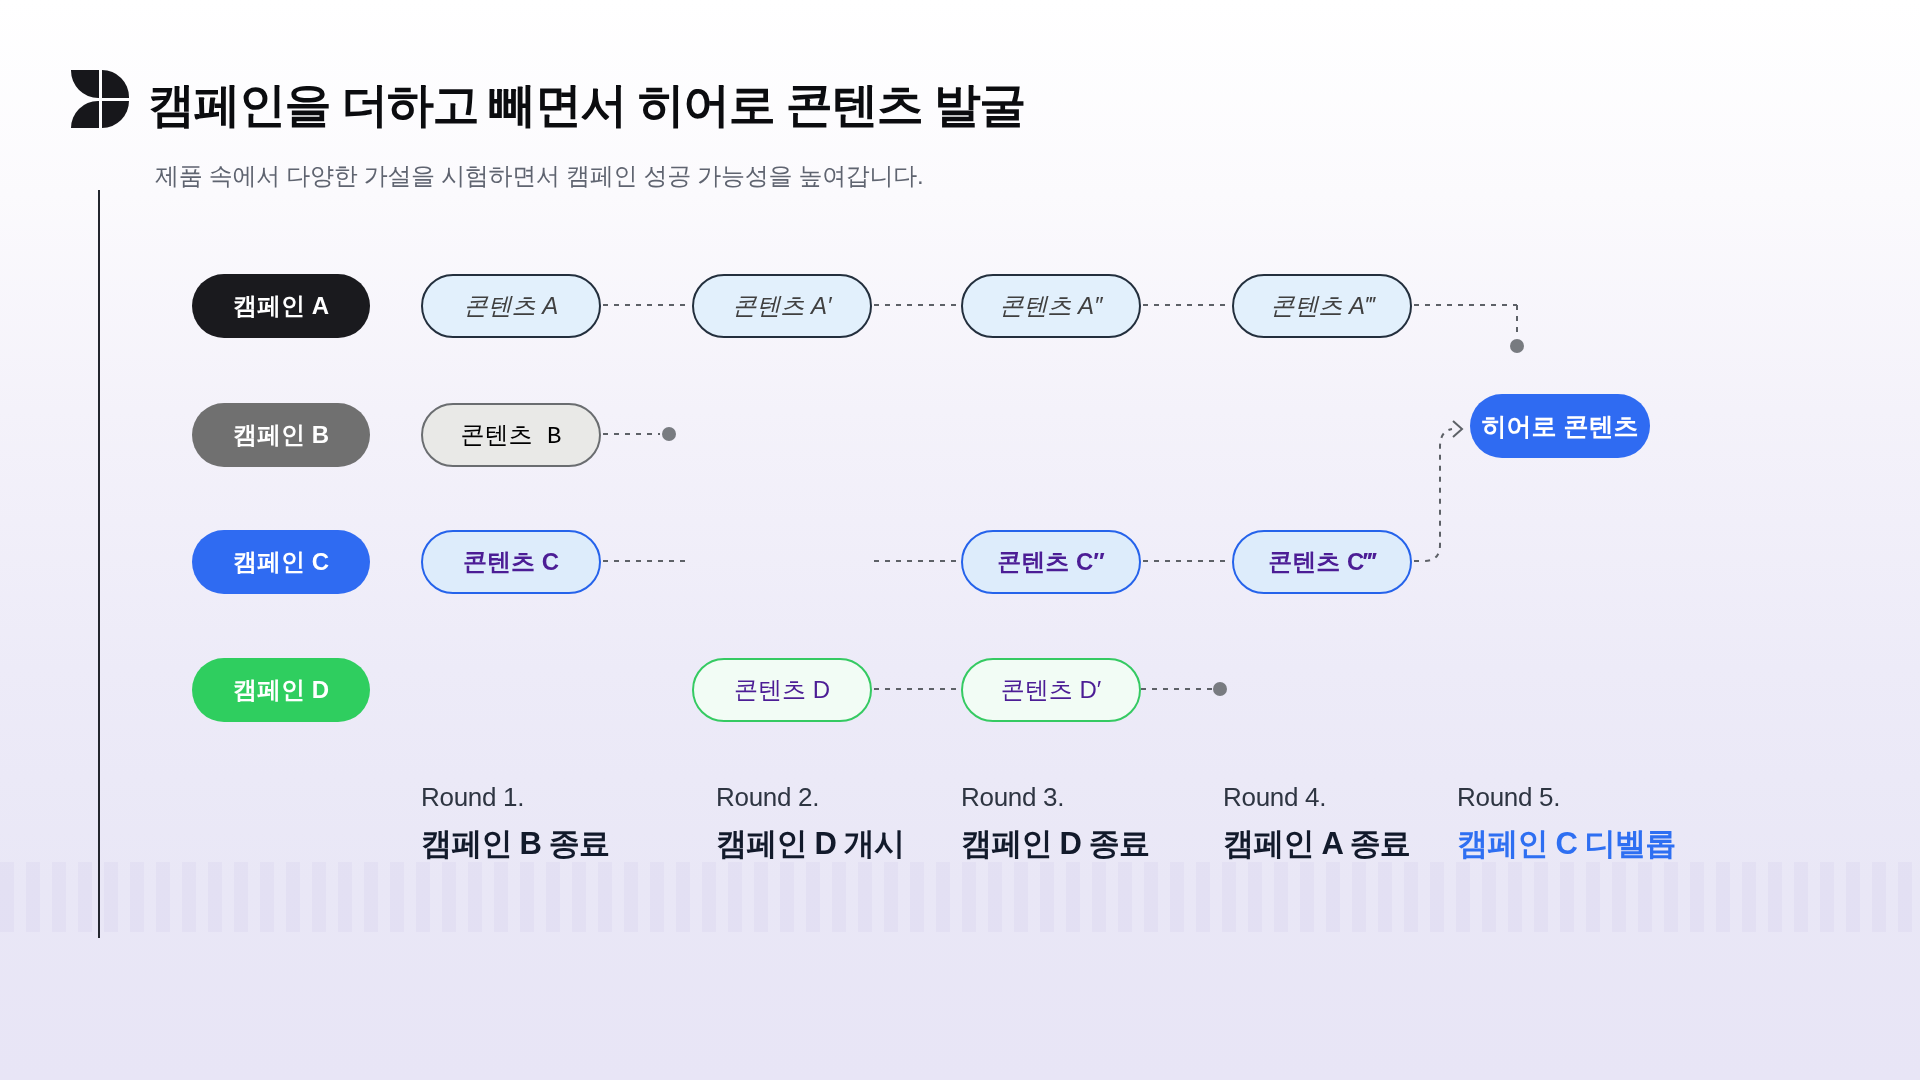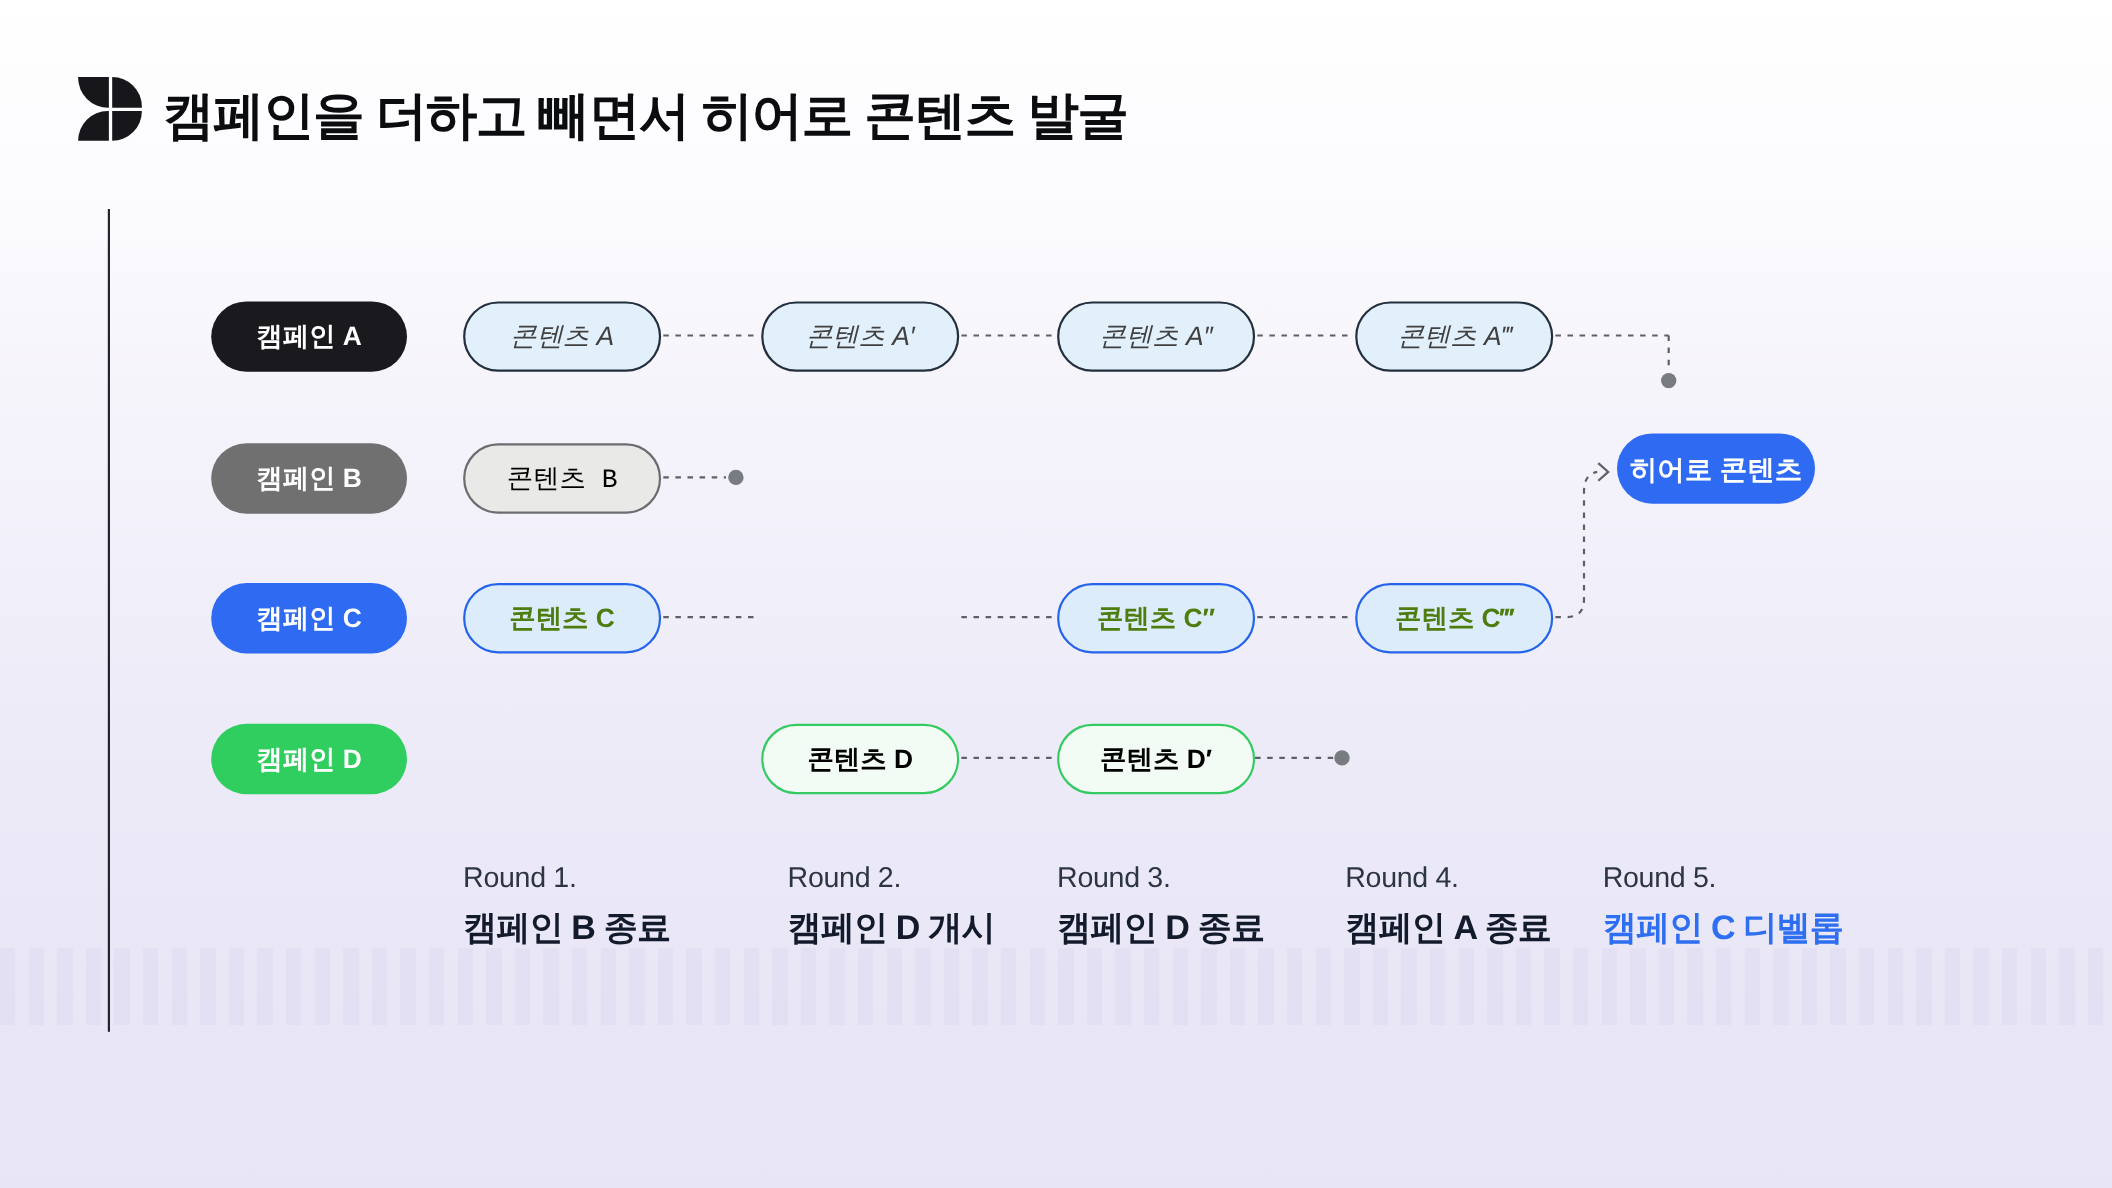--- a/index.html
+++ b/index.html
@@ -28,22 +28,22 @@
     align-items:center;justify-content:center;font-size:24px;white-space:nowrap;
     box-sizing:border-box;}
   .camp{left:192px;width:178px;color:#ffffff;font-weight:700;}
   .camp.a{background:#1a1a1e;}
   .camp.b{background:#707070;}
   .camp.c{background:#2f6bf2;}
   .camp.d{background:#2fce5f;}
   .content{width:180px;font-weight:500;border:2px solid;}
   .row-a{background:#e2f0fc;border-color:#232f3d;color:#404040;font-style:italic;}
   .row-b{background:#e9e9e7;border-color:#6a6d70;color:#000000;font-family:Liberation Mono, monospace;}
-  .row-c{background:#ddecfb;border-color:#2563eb;color:#4d7c0f;font-weight:600;}
-  .row-d{background:#f2fcf5;border-color:#35ca62;color:#000000;font-weight:700;}
+  .row-c{background:#ddecfb;border-color:#2563eb;color:#4c1d95;font-weight:600;}
+  .row-d{background:#f2fcf5;border-color:#35ca62;color:#4c1d95;font-weight:400;}
   .hero{left:1470px;top:394px;width:180px;background:#2f6bf2;color:#ffffff;
     font-weight:700;font-size:25px;}
   .ty-a{top:274px;} .ty-b{top:403px;} .ty-c{top:530px;} .ty-d{top:658px;}
   .cx-1{left:421px;} .cx-2{left:692px;} .cx-3{left:961px;} .cx-4{left:1232px;}
   
   .wires{position:absolute;left:0;top:0;width:1920px;height:1080px;pointer-events:none;}
   
   .round{position:absolute;top:782px;}
   .round .rn{font-size:26px;font-weight:400;color:#2e3542;letter-spacing:-0.3px;}
   .round .ev{font-size:31px;font-weight:800;color:#121a2b;margin-top:10px;letter-spacing:-0.8px;white-space:nowrap;}
@@ -59,20 +59,21 @@
 
 <div class="canvas">
 
   <div class="logo">
     <div class="petal tl"></div>
     <div class="petal tr"></div>
     <div class="petal bl"></div>
     <div class="petal br"></div>
   </div>
   <div class="title">캠페인을 더하고 빼면서 히어로 콘텐츠 발굴</div>
+  <div class="subtitle">제품 속에서 다양한 가설을 시험하면서 캠페인 성공 가능성을 높여갑니다.</div>
   <div class="vline"></div>
 
   <svg class="wires" viewBox="0 0 1920 1080">
     <g stroke="#5d6167" stroke-width="2" fill="none" stroke-dasharray="5 6">
 
       <line x1="603" y1="305" x2="690" y2="305"></line>
       <line x1="874" y1="305" x2="959" y2="305"></line>
       <line x1="1143" y1="305" x2="1230" y2="305"></line>
       <line x1="1414" y1="305" x2="1517" y2="305"></line>
       <line x1="1517" y1="305" x2="1517" y2="337"></line>

